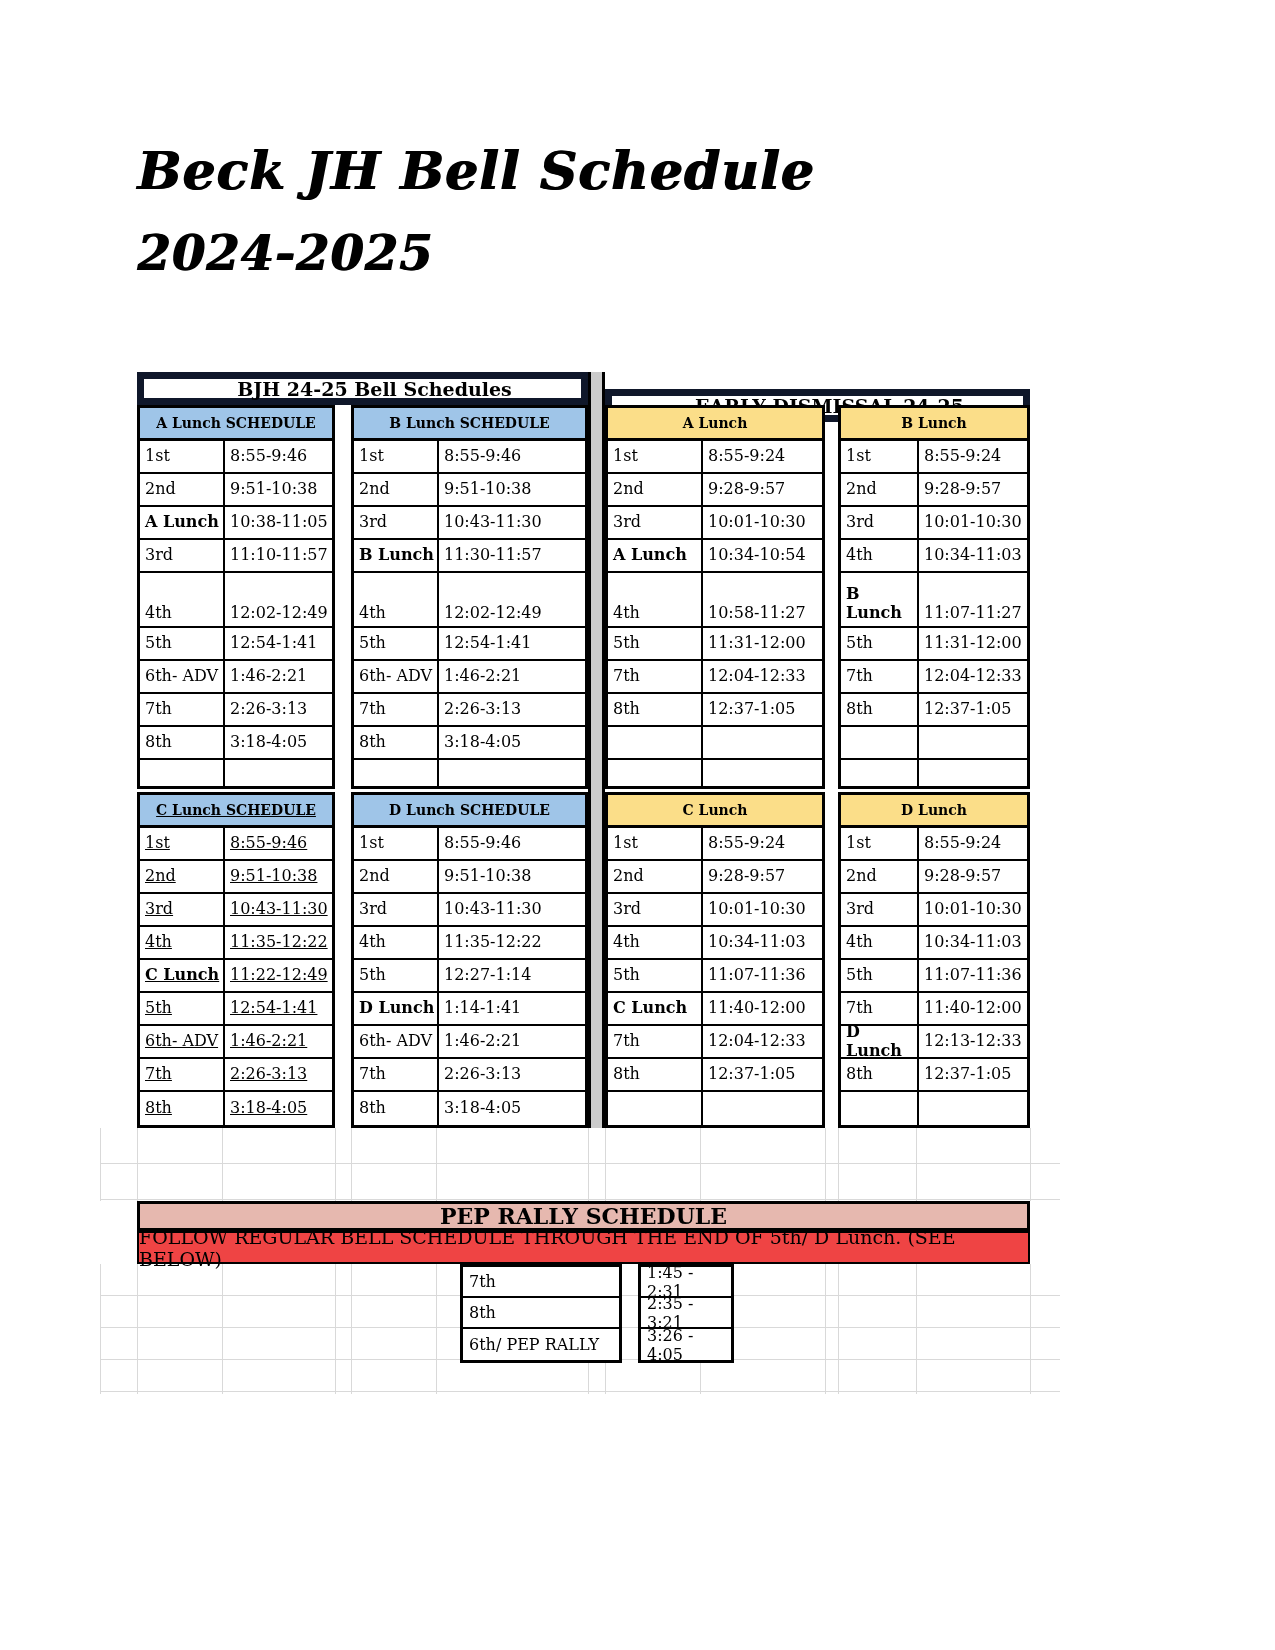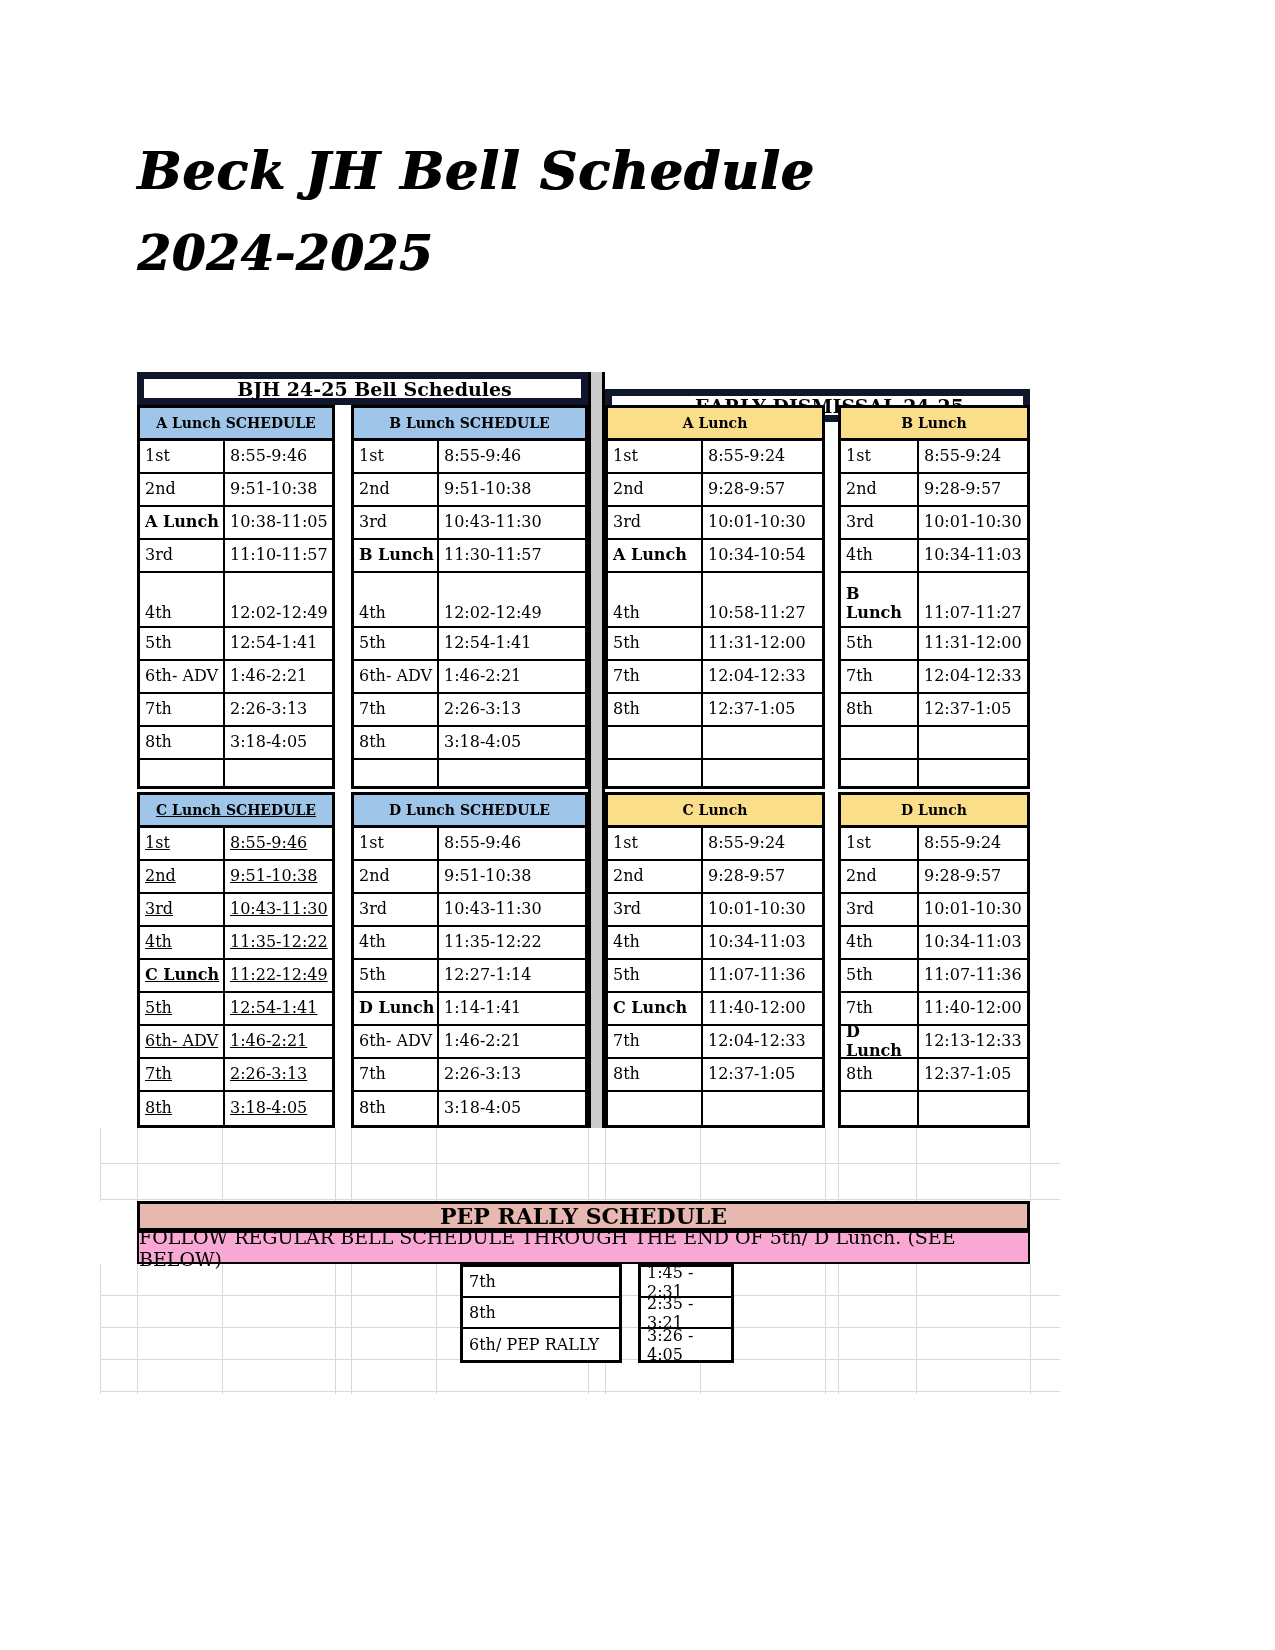--- a/index.html
+++ b/index.html
@@ -54,21 +54,21 @@
   .gridband{position:absolute;left:-37px;width:960px;}
   #band1{top:756px;height:73px;background-image:repeating-linear-gradient(to bottom,transparent 0 35px,var(--gridline,#d9d9d9) 35px 36px);}
   #band2{top:892px;height:130px;background-image:repeating-linear-gradient(to bottom,transparent 0 31px,var(--gridline,#d9d9d9) 31px 32px);}
   .vline{position:absolute;top:0;bottom:0;width:1px;background:var(--gridline,#d9d9d9);}
 
   
   .pep-header{position:absolute;left:0;top:829px;width:893px;height:30px;box-sizing:border-box;
     border:3px solid #000;background:var(--pink,#e6b8af);display:flex;align-items:center;justify-content:center;
     font-weight:bold;font-size:22px;}
   .pep-note{position:absolute;left:0;top:859px;width:893px;height:33px;box-sizing:border-box;
-    border:2px solid #000;background:#f9a8d4;display:flex;align-items:center;justify-content:center;font-size:19px;}
+    border:2px solid #000;background:#ef4444;display:flex;align-items:center;justify-content:center;font-size:19px;}
   .pep-table{position:absolute;left:0;top:892px;width:893px;height:99px;}
   .pepcol{position:absolute;top:0;background:#fff;border:3px solid #000;box-sizing:border-box;}
   #pepL{left:323px;width:162px;}
   #pepT{left:501px;width:96px;}
   .prow{height:31px;box-sizing:border-box;border-bottom:2px solid #000;display:flex;align-items:center;
     padding-left:6px;font-size:16px;background:#fff;}
   .prow:last-child{border-bottom:none;}
 </style>
 </head>
 <body>

